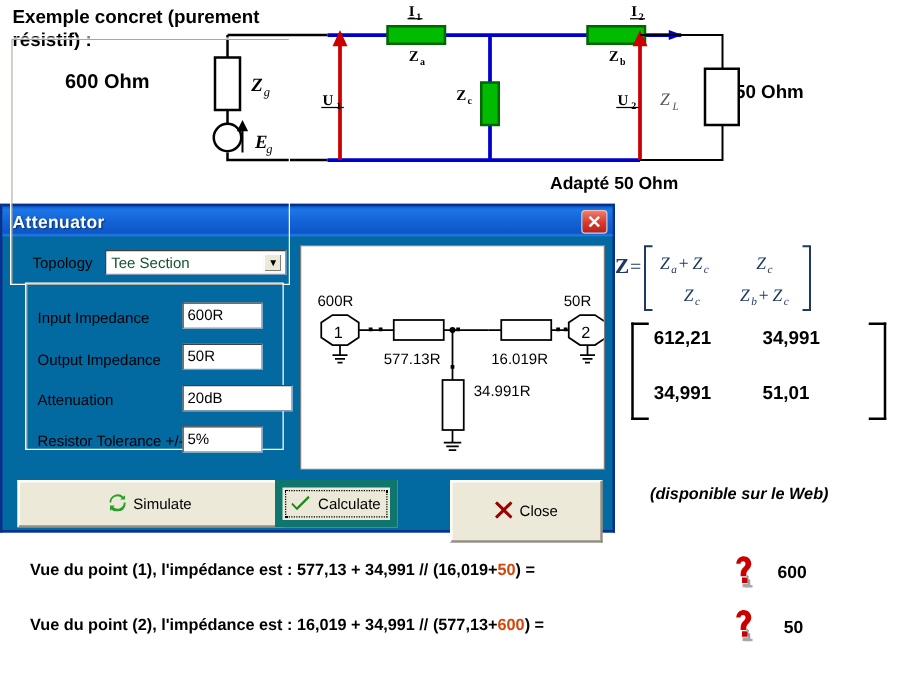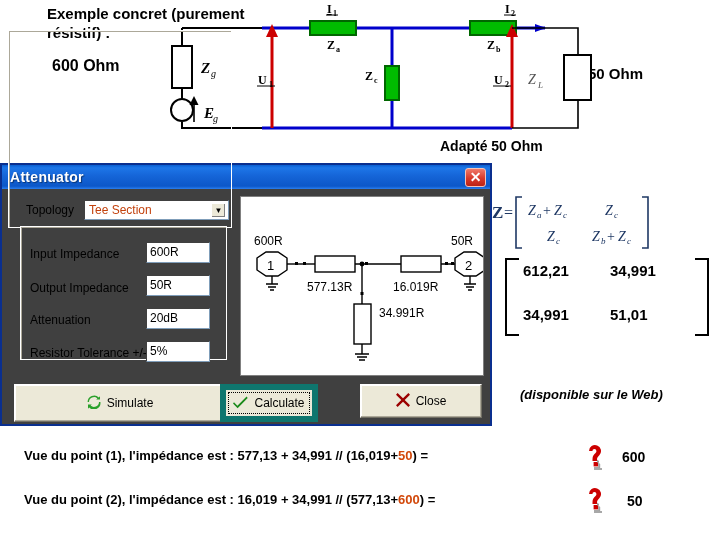--- a/index.html
+++ b/index.html
@@ -5,21 +5,21 @@
   html,body{margin:0;padding:0;}
   body{
     width:720px;height:540px;background:#ffffff;position:relative;overflow:hidden;
     font-family:"Liberation Sans",sans-serif;
   }
   .abs{position:absolute;}
 
   
   #slide-title{
     left:10px;top:4px;width:230px;
-    font-size:15px;font-weight:bold;color:#000;line-height:19px;margin-left:37px;
+    font-size:15px;font-weight:bold;color:#000;line-height:19px;
   }
   #ohm-600-label{
     left:52px;top:57px;font-size:16px;font-weight:bold;color:#000;
   }
   #ohm-50-label{
     left:588px;top:65px;font-size:15px;font-weight:bold;color:#000;
   }
   #adapt-600{
     left:237px;top:138px;font-size:14px;font-weight:bold;color:#000;margin-top:30px;
   }
@@ -27,21 +27,21 @@
     left:440px;top:138px;font-size:14px;font-weight:bold;color:#000;
   }
 
   
   #circuit{left:0;top:0;width:720px;height:160px;}
   #circuit svg{display:block;}
 
   
   #attenuator-window{
     left:0;top:163px;width:492px;height:263px;
-    background:#404040;
+    background:#0369a1;
     border:2px solid #0a2f8f;
     border-top:none;
     box-sizing:border-box;
   }
   #title-bar{
     position:absolute;left:0;top:0;width:100%;height:26px;
     background:linear-gradient(to bottom,#0a5fd0 0%,#1d76e8 12%,#1565d8 45%,#0c57c8 88%,#2a7ff0 100%);
     border-top:2px solid #0a2f8f;
     box-sizing:border-box;
   }
@@ -76,57 +76,57 @@
     font-size:12px;color:#000;padding:1px 3px;box-sizing:border-box;
     line-height:16px;
   }
   #topology-label{left:26px;top:203px;}
   #topology-select{
     left:84px;top:200px;width:145px;height:20px;background:#fff;
     border:1px solid #404040;border-right-color:#7f9db9;border-bottom-color:#7f9db9;
     box-sizing:border-box;
   }
   #topology-value{
-    position:absolute;left:4px;top:2px;font-size:12px;color:#c2410c;
+    position:absolute;left:4px;top:2px;font-size:12px;color:#14532d;
   }
   #topology-arrow{
     position:absolute;right:2px;top:2px;width:15px;height:15px;
     background:#ece9d8;border:1px solid #fff;
     box-shadow:inset -1px -1px 0 #808080;
     box-sizing:border-box;text-align:center;font-size:8px;line-height:14px;color:#000;
   }
   #inner-group{left:20px;top:226px;width:205px;height:132px;}
 
   #input-impedance-label{left:30px;top:247px;}
   #input-impedance-input{left:146px;top:242px;width:64px;height:21px;}
   #output-impedance-label{left:30px;top:281px;}
   #output-impedance-input{left:146px;top:275px;width:64px;height:21px;}
   #attenuation-label{left:30px;top:313px;}
-  #attenuation-input{left:146px;top:308px;width:64px;height:21px;}
+  #attenuation-input{left:146px;top:308px;width:88px;height:21px;}
   #tolerance-label{left:30px;top:346px;}
   #tolerance-input{left:146px;top:341px;width:64px;height:21px;}
 
   .win-button{
     position:absolute;background:#ece9d8;
     border:1px solid #fff;
     border-right-color:#716f64;border-bottom-color:#716f64;
     box-shadow:inset -1px -1px 0 #aca899, inset 1px 1px 0 #ffffff;
     box-sizing:border-box;cursor:pointer;
     display:flex;align-items:center;justify-content:center;gap:6px;
     font-size:12px;color:#000;text-align:center;
   }
   #simulate-button{left:14px;top:384px;width:212px;height:38px;}
   #calculate-button{left:220px;top:384px;width:98px;height:38px;
     border:6px solid #0f766e; box-shadow:none;}
   #calculate-inner{
     position:absolute;left:2px;top:2px;right:2px;bottom:2px;
     border:1px dotted #000;
     display:flex;align-items:center;justify-content:center;gap:6px;
   }
-  #close-dlg-button{left:360px;top:384px;width:122px;height:34px;}
+  #close-dlg-button{left:360px;top:384px;width:122px;height:50px;}
 
   .icon-glyph{font-size:13px;line-height:1;}
 
   
   #schematic-panel{
     position:absolute;left:238px;top:33px;width:244px;height:180px;
     background:#fff;border:1px solid #808080;box-sizing:border-box;
   }
   #schematic-panel svg{display:block;}
 

